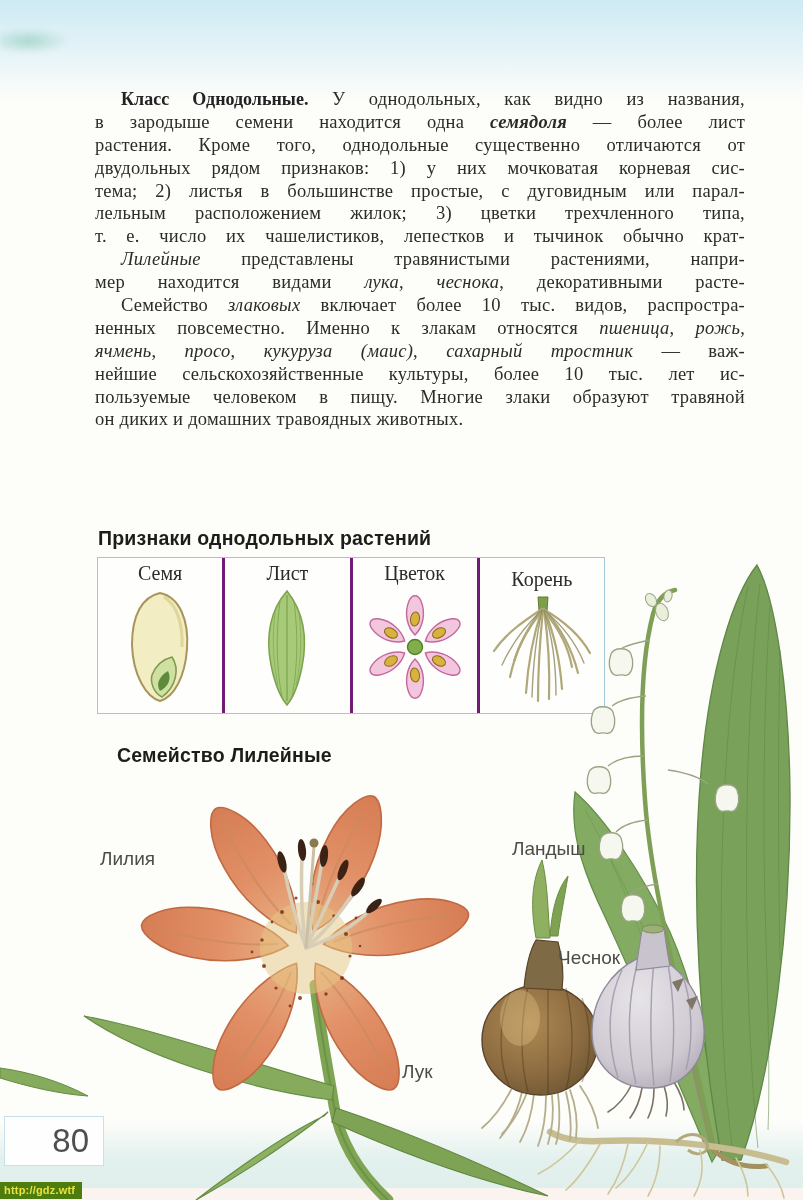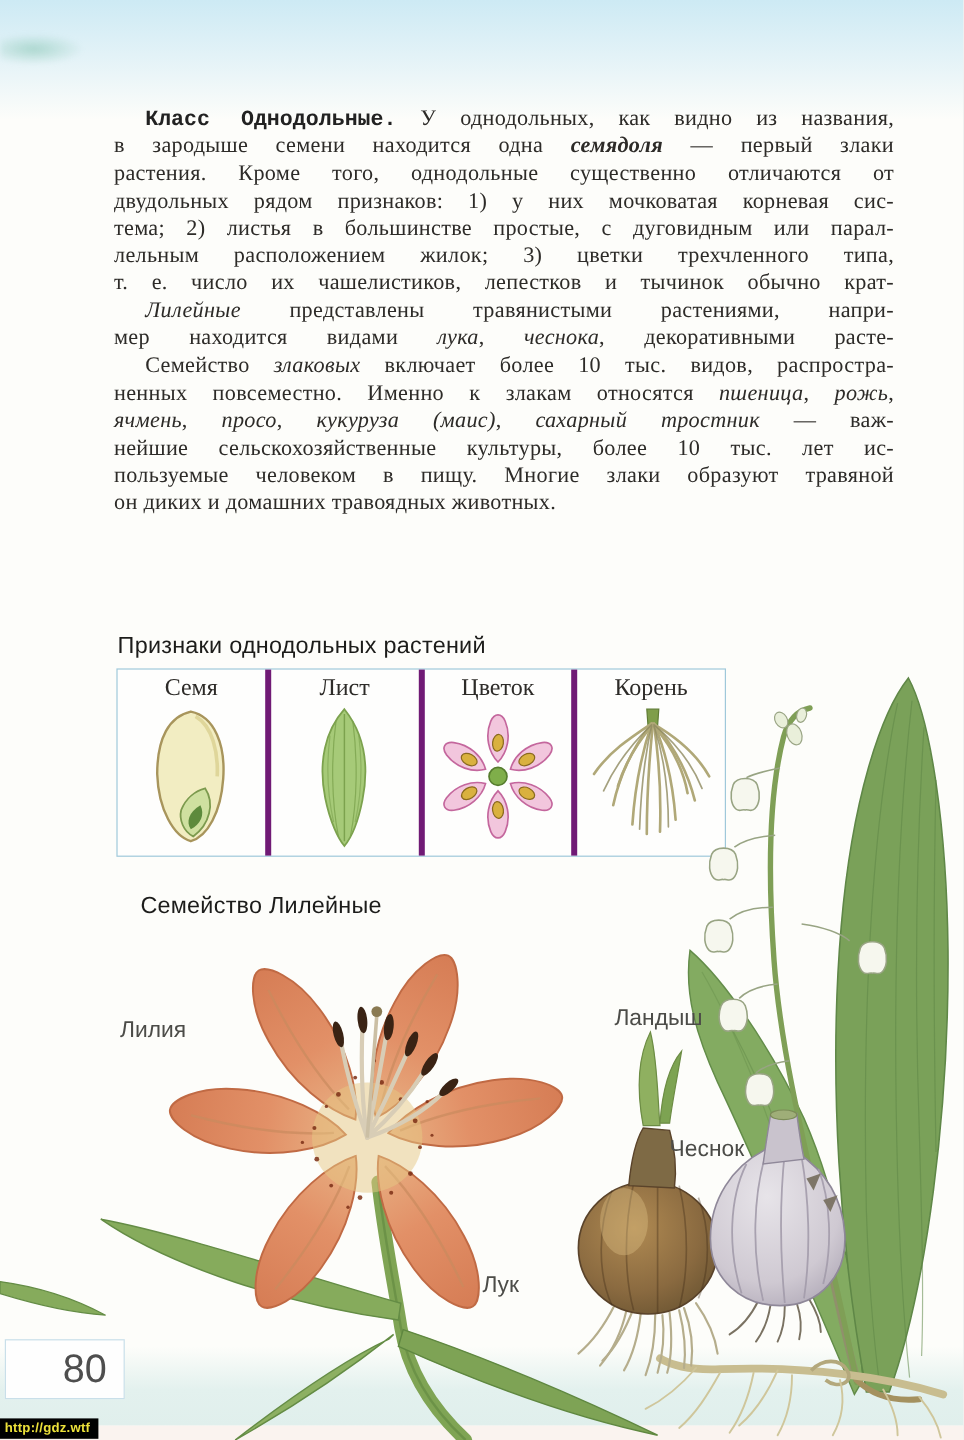--- a/index.html
+++ b/index.html
@@ -15,66 +15,66 @@
     filter:blur(2px);}
   .bottom-wash{position:absolute;left:0;top:1122px;width:803px;height:66px;
     background:linear-gradient(to bottom,rgba(227,241,238,0) 0%,#e3f1ee 55%,#e0efec 100%);}
   .bottom-strip{position:absolute;left:0;top:1188px;width:803px;height:12px;background:#faf3ef;}
 
   
   .article{position:absolute;left:95px;top:88px;width:650px;font-size:18.5px;line-height:22.9px;letter-spacing:.25px;}
   .line{text-align:justify;text-align-last:justify;height:22.9px;overflow:visible;}
   .line.last{text-align-last:left;}
   .line.first{text-indent:26px;}
-  .line span.b{font-family:Liberation Mono, monospace;font-weight:bold;letter-spacing:0;font-size:18px;color:#222;}
+  .line span.b{font-family:Liberation Serif, serif;font-weight:bold;letter-spacing:0;font-size:18px;color:#222;}
   .line span.i{font-style:italic;}
   .line span.bi{font-style:italic;font-weight:bold;}
 
-  .sec-title{position:absolute;font-family:"Liberation Sans",sans-serif;font-weight:normal;
+  .sec-title{position:absolute;font-family:"Liberation Sans",sans-serif;font-weight:bold;
     font-size:19.5px;color:#1c1c1a;letter-spacing:.2px;}
   #features-title{left:98px;top:527px;}
   #family-title{left:98px;top:744px;margin-left:19px;}
 
   
   .feat-table{position:absolute;left:97px;top:557px;width:508px;height:157px;display:flex;
     border:1px solid #9fc8da;background:rgba(255,255,255,.6);box-sizing:border-box;}
-  .feat-cell{flex:1;border-right:5px solid #701a75;display:flex;flex-direction:column;align-items:center;box-sizing:border-box;}
-  .feat-cell:last-child{border-right:none;}
+  .feat-cell{flex:1;border-right:3px solid #701a75;display:flex;flex-direction:column;align-items:center;box-sizing:border-box;}
+  .feat-cell:last-child{border-right:none;justify-content:flex-end;}
   .feat-head{font-size:20px;margin-top:4px;color:#2d2b28;}
   .feat-cell svg{margin-top:2px;}
 
   .plant-label{position:absolute;font-family:"Liberation Sans",sans-serif;font-size:19px;color:#4c4c48;}
   #label-lily{left:100px;top:848px;}
   #label-landysh{left:512px;top:838px;}
   #label-chesnok{left:558px;top:947px;}
   #label-luk{left:402px;top:1061px;}
 
   .big-illu{position:absolute;left:0;top:538px;}
 
   .page-number{position:absolute;left:4px;top:1116px;width:100px;height:50px;background:#fefefe;
     border:1px solid #c9dfe9;box-sizing:border-box;font-family:"Liberation Sans",sans-serif;
     font-size:33px;color:#4e4e4e;text-align:right;line-height:48px;padding-right:14px;padding-left:35px;}
-  .watermark{position:absolute;left:0;top:1182px;background:#000000;color:#ece13a;
+  .watermark{position:absolute;left:0;top:1182px;background:#4d7c0f;color:#ece13a;
     font-family:"Liberation Sans",sans-serif;font-size:11px;font-weight:bold;
     padding:2px 7px 3px 4px;letter-spacing:.2px;}
 </style>
 </head>
 <body>
 
 <div class="page">
 
   <div class="top-band"></div>
   <div class="teal-smudge"></div>
   <div class="bottom-wash"></div>
   <div class="bottom-strip"></div>
 
   <div class="article" id="article">
       <div class="para">
         <div class="line first"><span class="b">Класс Однодольные.</span><span>&nbsp;У однодольных, как видно из названия,</span></div>
-        <div class="line"><span>в зародыше семени находится одна </span><span class="bi">семядоля</span><span> — первый злаки</span></div>
+        <div class="line"><span>в зародыше семени находится одна </span><span class="bi">семядоля</span><span> — более лист</span></div>
         <div class="line"><span>растения. Кроме того, однодольные существенно отличаются от</span></div>
         <div class="line"><span>двудольных рядом признаков: 1) у них мочковатая корневая сис-</span></div>
         <div class="line"><span>тема; 2) листья в большинстве простые, с дуговидным или парал-</span></div>
         <div class="line"><span>лельным расположением жилок; 3) цветки трехчленного типа,</span></div>
         <div class="line"><span>т. е. число их чашелистиков, лепестков и тычинок обычно крат-</span></div>
       </div>
       <div class="para">
         <div class="line first"><span class="i">Лилейные</span><span> представлены травянистыми растениями, напри-</span></div>
         <div class="line"><span>мер находится видами </span><span class="i">лука</span><span>, </span><span class="i">чеснока</span><span>, декоративными расте-</span></div>
       </div>

